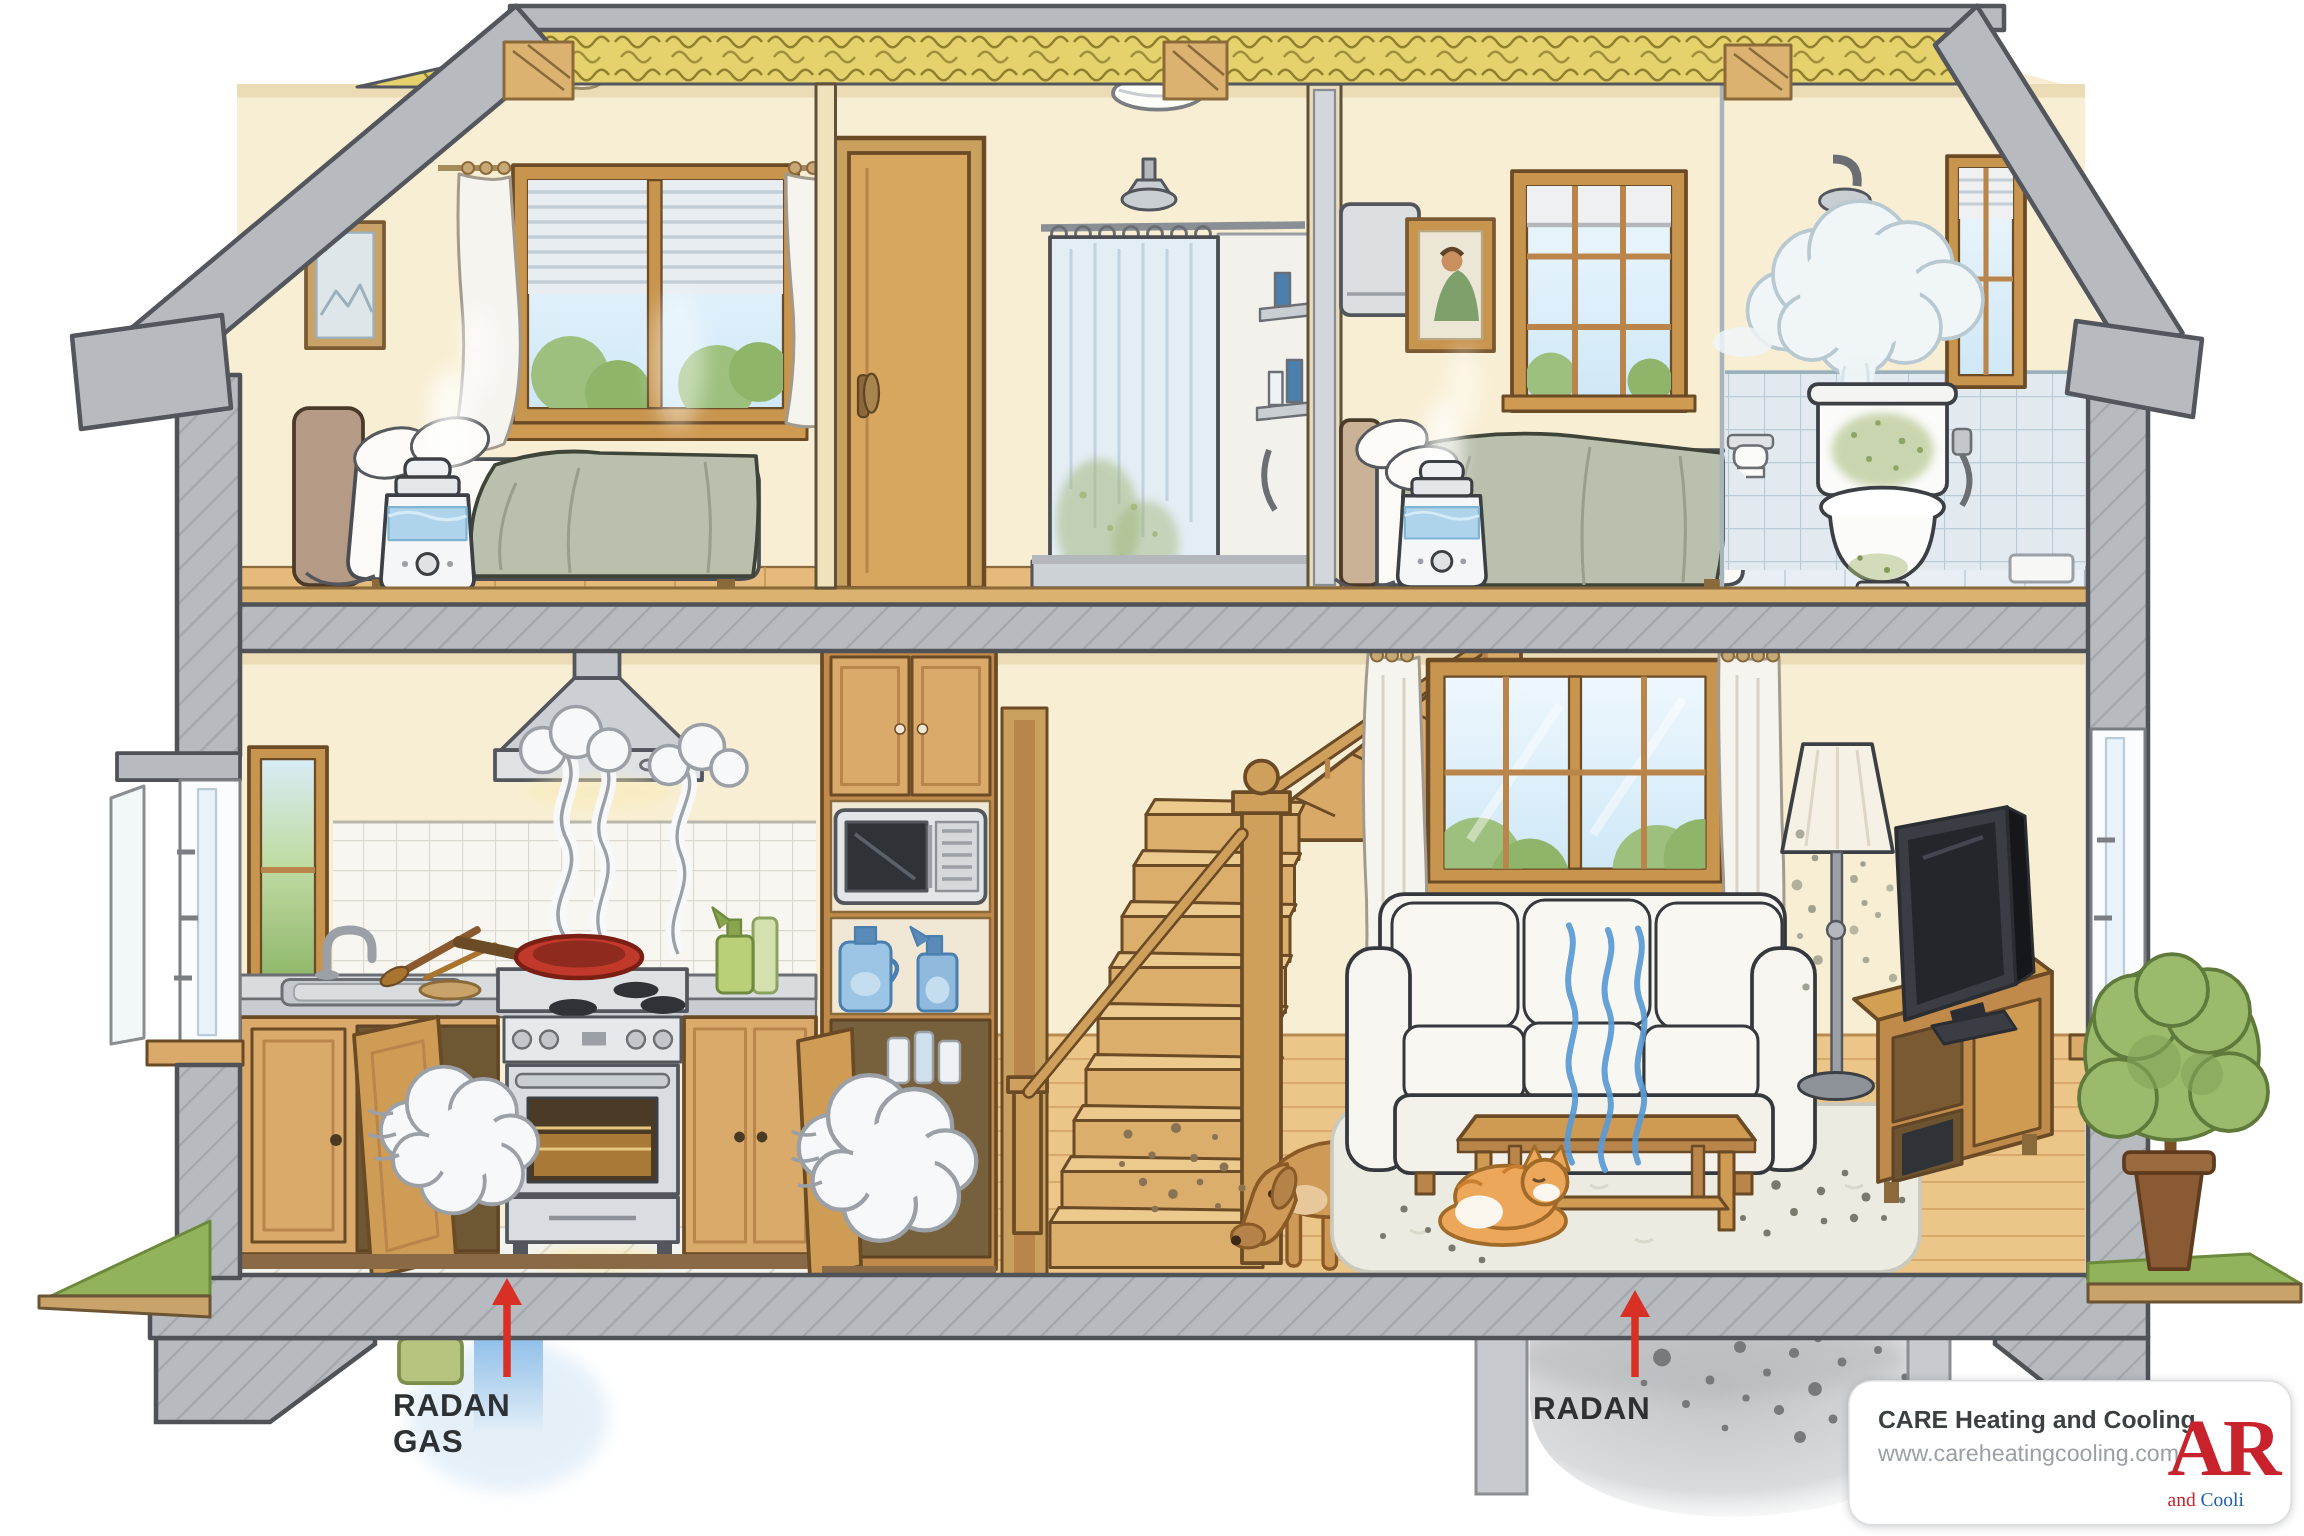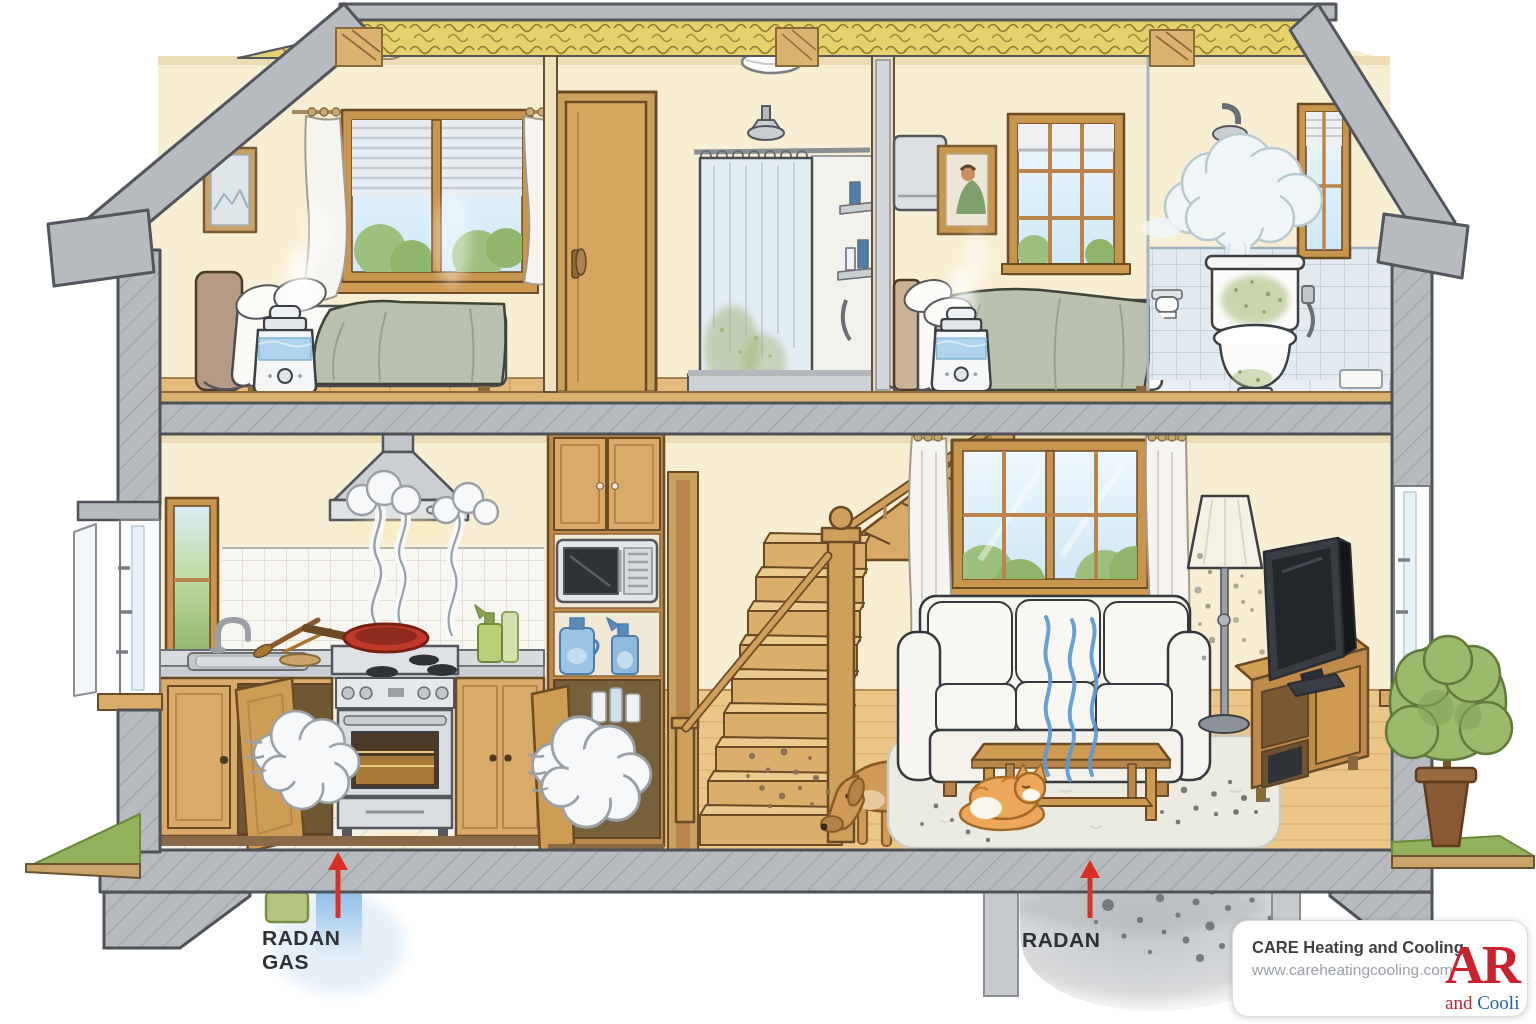--- a/index.html
+++ b/index.html
@@ -9,21 +9,21 @@
   .lbl{position:absolute;text-align:left;color:#2e3134;font-weight:700;
        letter-spacing:.5px;line-height:1.12;font-size:21px;}
   #logo-card{position:absolute;left:1232px;top:920px;width:296px;height:97px;background:#ffffff;
        border:1px solid #dadce0;border-radius:16px;box-shadow:0 1px 6px rgba(60,64,67,.25);
        overflow:hidden;box-sizing:border-box;padding:17px 84px 0 19px;}
   #logo-card .company{font-size:16.5px;font-weight:700;color:#3c4043;white-space:nowrap;}
   #logo-card .website{font-size:15.5px;color:#9aa0a6;margin-top:4px;white-space:nowrap;}
   #logo-card .logo{position:absolute;right:2px;top:20px;width:80px;height:86px;overflow:hidden;
        font-family:"Liberation Serif",serif;}
   #logo-card .logo .big{font-size:54px;line-height:.92;color:#c8232c;letter-spacing:-2px;font-weight:700;}
-  #logo-card .logo .small{font-size:19px;margin-top:1px;white-space:nowrap;}
+  #logo-card .logo .small{font-size:13px;margin-top:1px;white-space:nowrap;}
   #logo-card .logo .small .r{color:#c8232c;}
   #logo-card .logo .small .b{color:#1f5fae;}
 </style>
 </head>
 <body>
 
 <div id="stage">
 <svg width="1536" height="1024" viewBox="0 0 1536 1024">
 <defs>
   <pattern id="hatch" width="16" height="16" patternUnits="userSpaceOnUse" patternTransform="rotate(45)">

